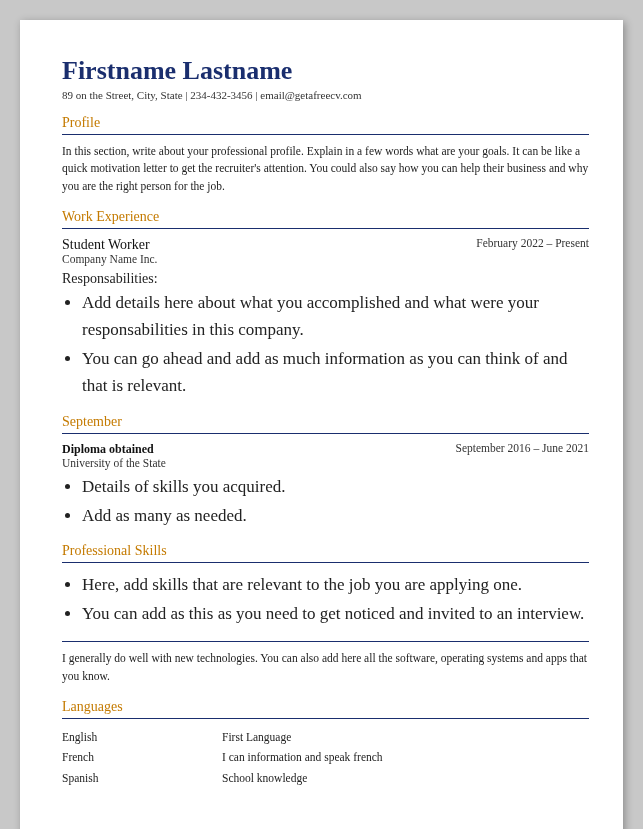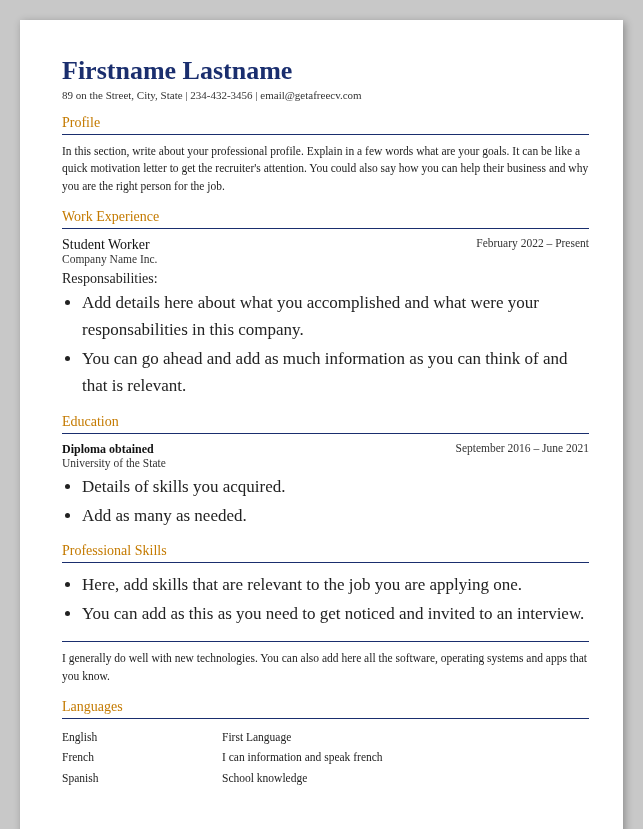--- a/index.html
+++ b/index.html
@@ -148,21 +148,21 @@
     </div>
     <div class="job-company">Company Name Inc.</div>
     <div class="responsibilities-label">Responsabilities:</div>
     <ul class="bullet-list">
       <li>Add details here about what you accomplished and what were your responsabilities in this company.</li>
       <li>You can go ahead and add as much information as you can think of and that is relevant.</li>
     </ul>
   </div>
 
   <div class="section">
-    <div class="section-title">Education</div>
+    <div class="section-title">September</div>
     <hr class="section-divider">
     <div class="clearfix">
       <span class="edu-date">September 2016 – June 2021</span>
       <span class="edu-title">Diploma obtained</span>
     </div>
     <div class="edu-institution">University of the State</div>
     <ul class="bullet-list">
       <li>Details of skills you acquired.</li>
       <li>Add as many as needed.</li>
     </ul>

